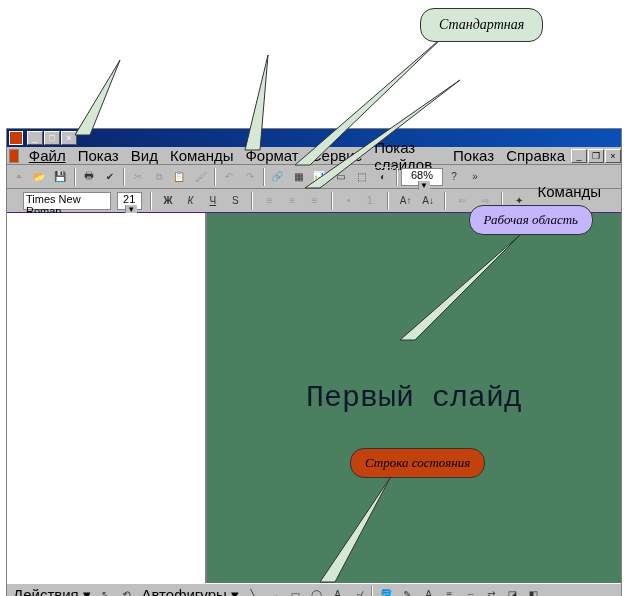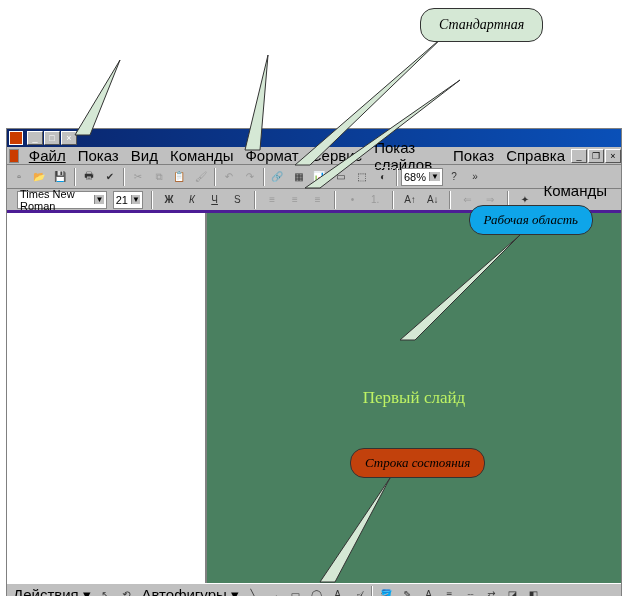--- a/index.html
+++ b/index.html
@@ -22,41 +22,41 @@
   .menubar { background: #c0c0c0; display: flex; align-items: center; height: 18px; padding-left: 2px; border-bottom: 1px solid #808080; }
   .menubar .mini-icon { width: 14px; height: 14px; background: #ca3c00; border: 1px solid #888; margin-right: 4px; }
   .menu-item { padding: 2px 6px; font-size: 15px; cursor: default; }
   .menu-item u { text-decoration: underline; }
   .doc-btns { margin-left: auto; display: flex; gap: 1px; }
   
   .toolbar { background: #c0c0c0; display: flex; align-items: center; height: 24px; padding: 1px 2px; border-bottom: 1px solid #808080; gap: 1px; }
   .tb { width: 20px; height: 20px; border: 1px solid #c0c0c0; display: flex; align-items: center; justify-content: center; font-size: 10px; color: #333; }
   .tb.dis { color: #999; }
   .sep { width: 2px; height: 18px; border-left: 1px solid #888; border-right: 1px solid #fff; margin: 0 2px; }
-  .combo { height: 18px; border: 1px solid #888; background: #fff; display: flex; align-items: center; padding: 0 2px; font-size: 11px; }
+  .combo { height: 18px; border: 1px solid #888; background: #fff; display: flex; align-items: center; padding: 0 2px; font-size: 11px; flex-direction: column; }
   .combo .arrow { width: 12px; text-align: center; background: #c0c0c0; border-left: 1px solid #888; margin-left: 3px; font-size: 8px; }
   .zoom { width: 42px; }
   .fontname { width: 108px; }
   .fontsize { width: 30px; }
   
-  .fmt-toolbar { background: #c0c0c0; display: flex; align-items: center; height: 24px; padding: 1px 10px; border-bottom: 3px solid #4c1d95; gap: 6px; }
+  .fmt-toolbar { background: #c0c0c0; display: flex; align-items: center; height: 24px; padding: 1px 16px; border-bottom: 1px solid #4c1d95; gap: 6px; }
   
   .workspace { display: flex; height: 370px; }
   .outline-pane { width: 200px; background: #fff; border-right: 2px solid #808080; }
   .slide-pane { flex: 1; background: #4a8060; position: relative; display: flex; align-items: center; justify-content: center; }
-  .slide-text { color: #bef264; font-family: Liberation Serif, serif; font-size: 17px; }
+  .slide-text { color: #0f172a; font-family: Liberation Mono, monospace; font-size: 30px; }
   
   .draw-toolbar { background: #c0c0c0; display: flex; align-items: center; height: 22px; padding: 1px 2px; border-top: 1px solid #fff; gap: 1px; }
   .draw-label { padding: 0 4px; font-size: 15px; }
   
   
   svg.leaders { position: absolute; top: 0; left: 0; width: 628px; height: 596px; pointer-events: none; z-index: 48; }
   svg.leaders polygon { fill: #d5e8d5; stroke: #333; stroke-width: 1; }
   
-  .workarea-callout { position: absolute; top: 205px; right: 35px; background: #0ea5e9; border: 1px solid #333; border-radius: 14px; padding: 6px 14px; font-size: 13px; font-style: italic; font-family: "Times New Roman", serif; z-index: 50; }
+  .workarea-callout { position: absolute; top: 205px; right: 35px; background: #c4b5fd; border: 1px solid #333; border-radius: 14px; padding: 6px 14px; font-size: 13px; font-style: italic; font-family: "Times New Roman", serif; z-index: 50; }
   .status-callout { position: absolute; top: 448px; left: 350px; background: #c2410c; border: 1px solid #333; border-radius: 14px; padding: 6px 14px; font-size: 13px; font-style: italic; font-family: "Times New Roman", serif; z-index: 50; }
 </style>
 </head>
 <body>
 
 <div class="page">
 
   <svg class="leaders">
     <polygon points="120,60 90,135 75,135"></polygon>
     <polygon points="268,55 260,150 245,150"></polygon>

